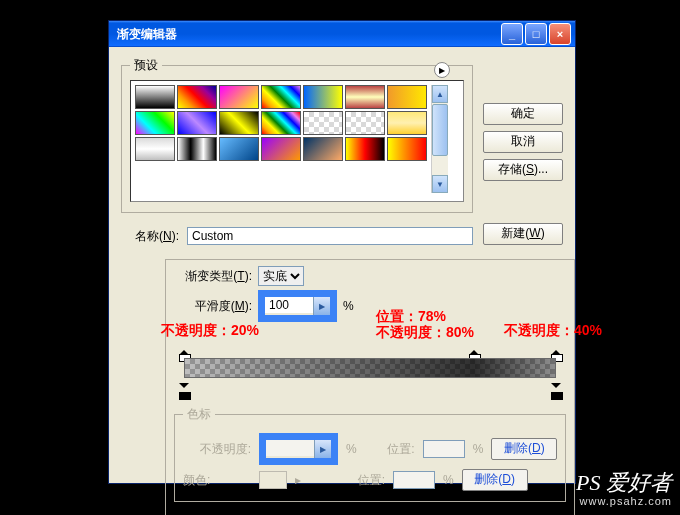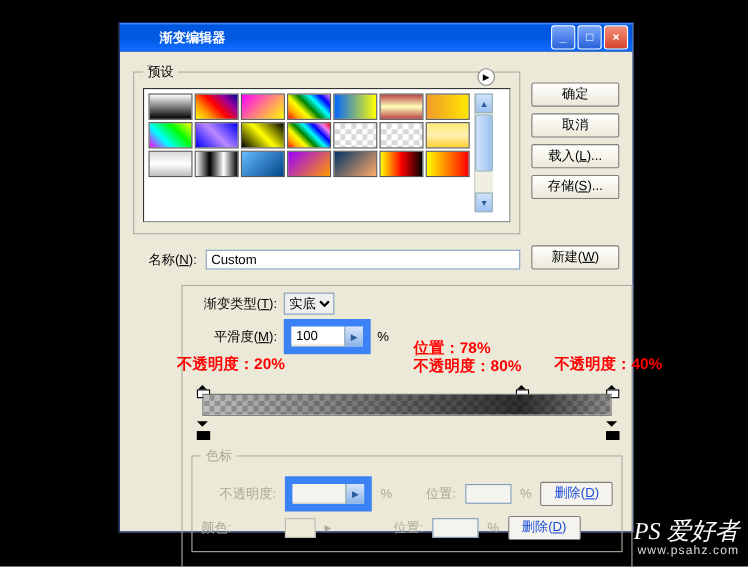--- a/index.html
+++ b/index.html
@@ -1,18 +1,18 @@
 <!DOCTYPE html>
 <html><head>
 <meta charset="utf-8">
 <style>
 body { margin:0; padding:0; background:#000; font-family: Tahoma, "SimSun", sans-serif; font-size:12px; width:680px; height:515px; position:relative; overflow:hidden;}
 .window { position:absolute; left:108px; top:20px; width:466px; height:462px; background:#ECE9D8; border:1px solid #0a246a; box-shadow: 1px 1px 1px rgba(0,0,0,0.3);}
 .titlebar { height:26px; background:linear-gradient(to bottom,#3b8bff 0%,#0058e1 8%,#0058e1 50%,#0f6cff 95%,#003bb0 100%); color:#fff; display:flex; align-items:center; padding:0 4px; font-weight:bold;}
-.titlebar span.t { flex:1; padding-left:4px;margin-left:28px; }
+.titlebar span.t { flex:1; padding-left:4px; }
 .winbtn { width:20px; height:20px; margin-left:2px; border:1px solid #fff; border-radius:3px; background:linear-gradient(#7ba7ff,#2862d8); display:flex; align-items:center; justify-content:center; color:#fff; font-family:Arial; font-size:11px;}
 .winbtn.close { background:linear-gradient(#f59079,#d8442c);}
 .content { position:relative; padding:10px 12px 8px 12px; height:calc(100% - 26px); box-sizing:border-box;}
 fieldset { border:1px solid #b0aca0; margin:0; padding:6px 8px 10px 8px; position:relative;}
 fieldset > legend { padding:0 4px; background:#ECE9D8;}
 .row { display:flex; align-items:flex-end; gap:10px;}
 .col-left { flex:1;}
 .col-right { width:80px; display:flex; flex-direction:column; gap:6px; padding-top:8px;}
 .btn { height:20px; border:1px solid #7f7f7f; background:linear-gradient(#fff,#ece9d8); border-radius:2px; font-size:12px; text-align:center; line-height:18px; cursor:pointer;}
 .presets-box { border:1px inset #888; background:#fff; padding:4px; display:flex; align-items:flex-start; gap:4px; position:relative; height:112px;}
@@ -106,21 +106,20 @@
 
         <div class="name-row">
           <label id="name-label">名称(<u>N</u>):</label>
           <input class="text" style="flex: 1 1 0%;" value="Custom">
         </div>
       </div>
 
       <div class="col-right">
         <div class="btn">确定</div>
         <div class="btn">取消</div>
-        <div class="btn" id="btn-load">载入(<u>L</u>)...</div>
         <div class="btn" id="btn-save">存储(<u>S</u>)...</div>
         <div style="flex:1"></div>
         <div class="btn" style="margin-top:30px" id="btn-new">新建(<u>W</u>)</div>
       </div>
     </div>
 
     <fieldset class="grad-fieldset" style="padding-bottom:14px;margin-left:44px;">
       <div class="field-row">
         <label style="width:78px;text-align:right" id="grad-type-lbl">渐变类型(<u>T</u>):</label>
         <select>

